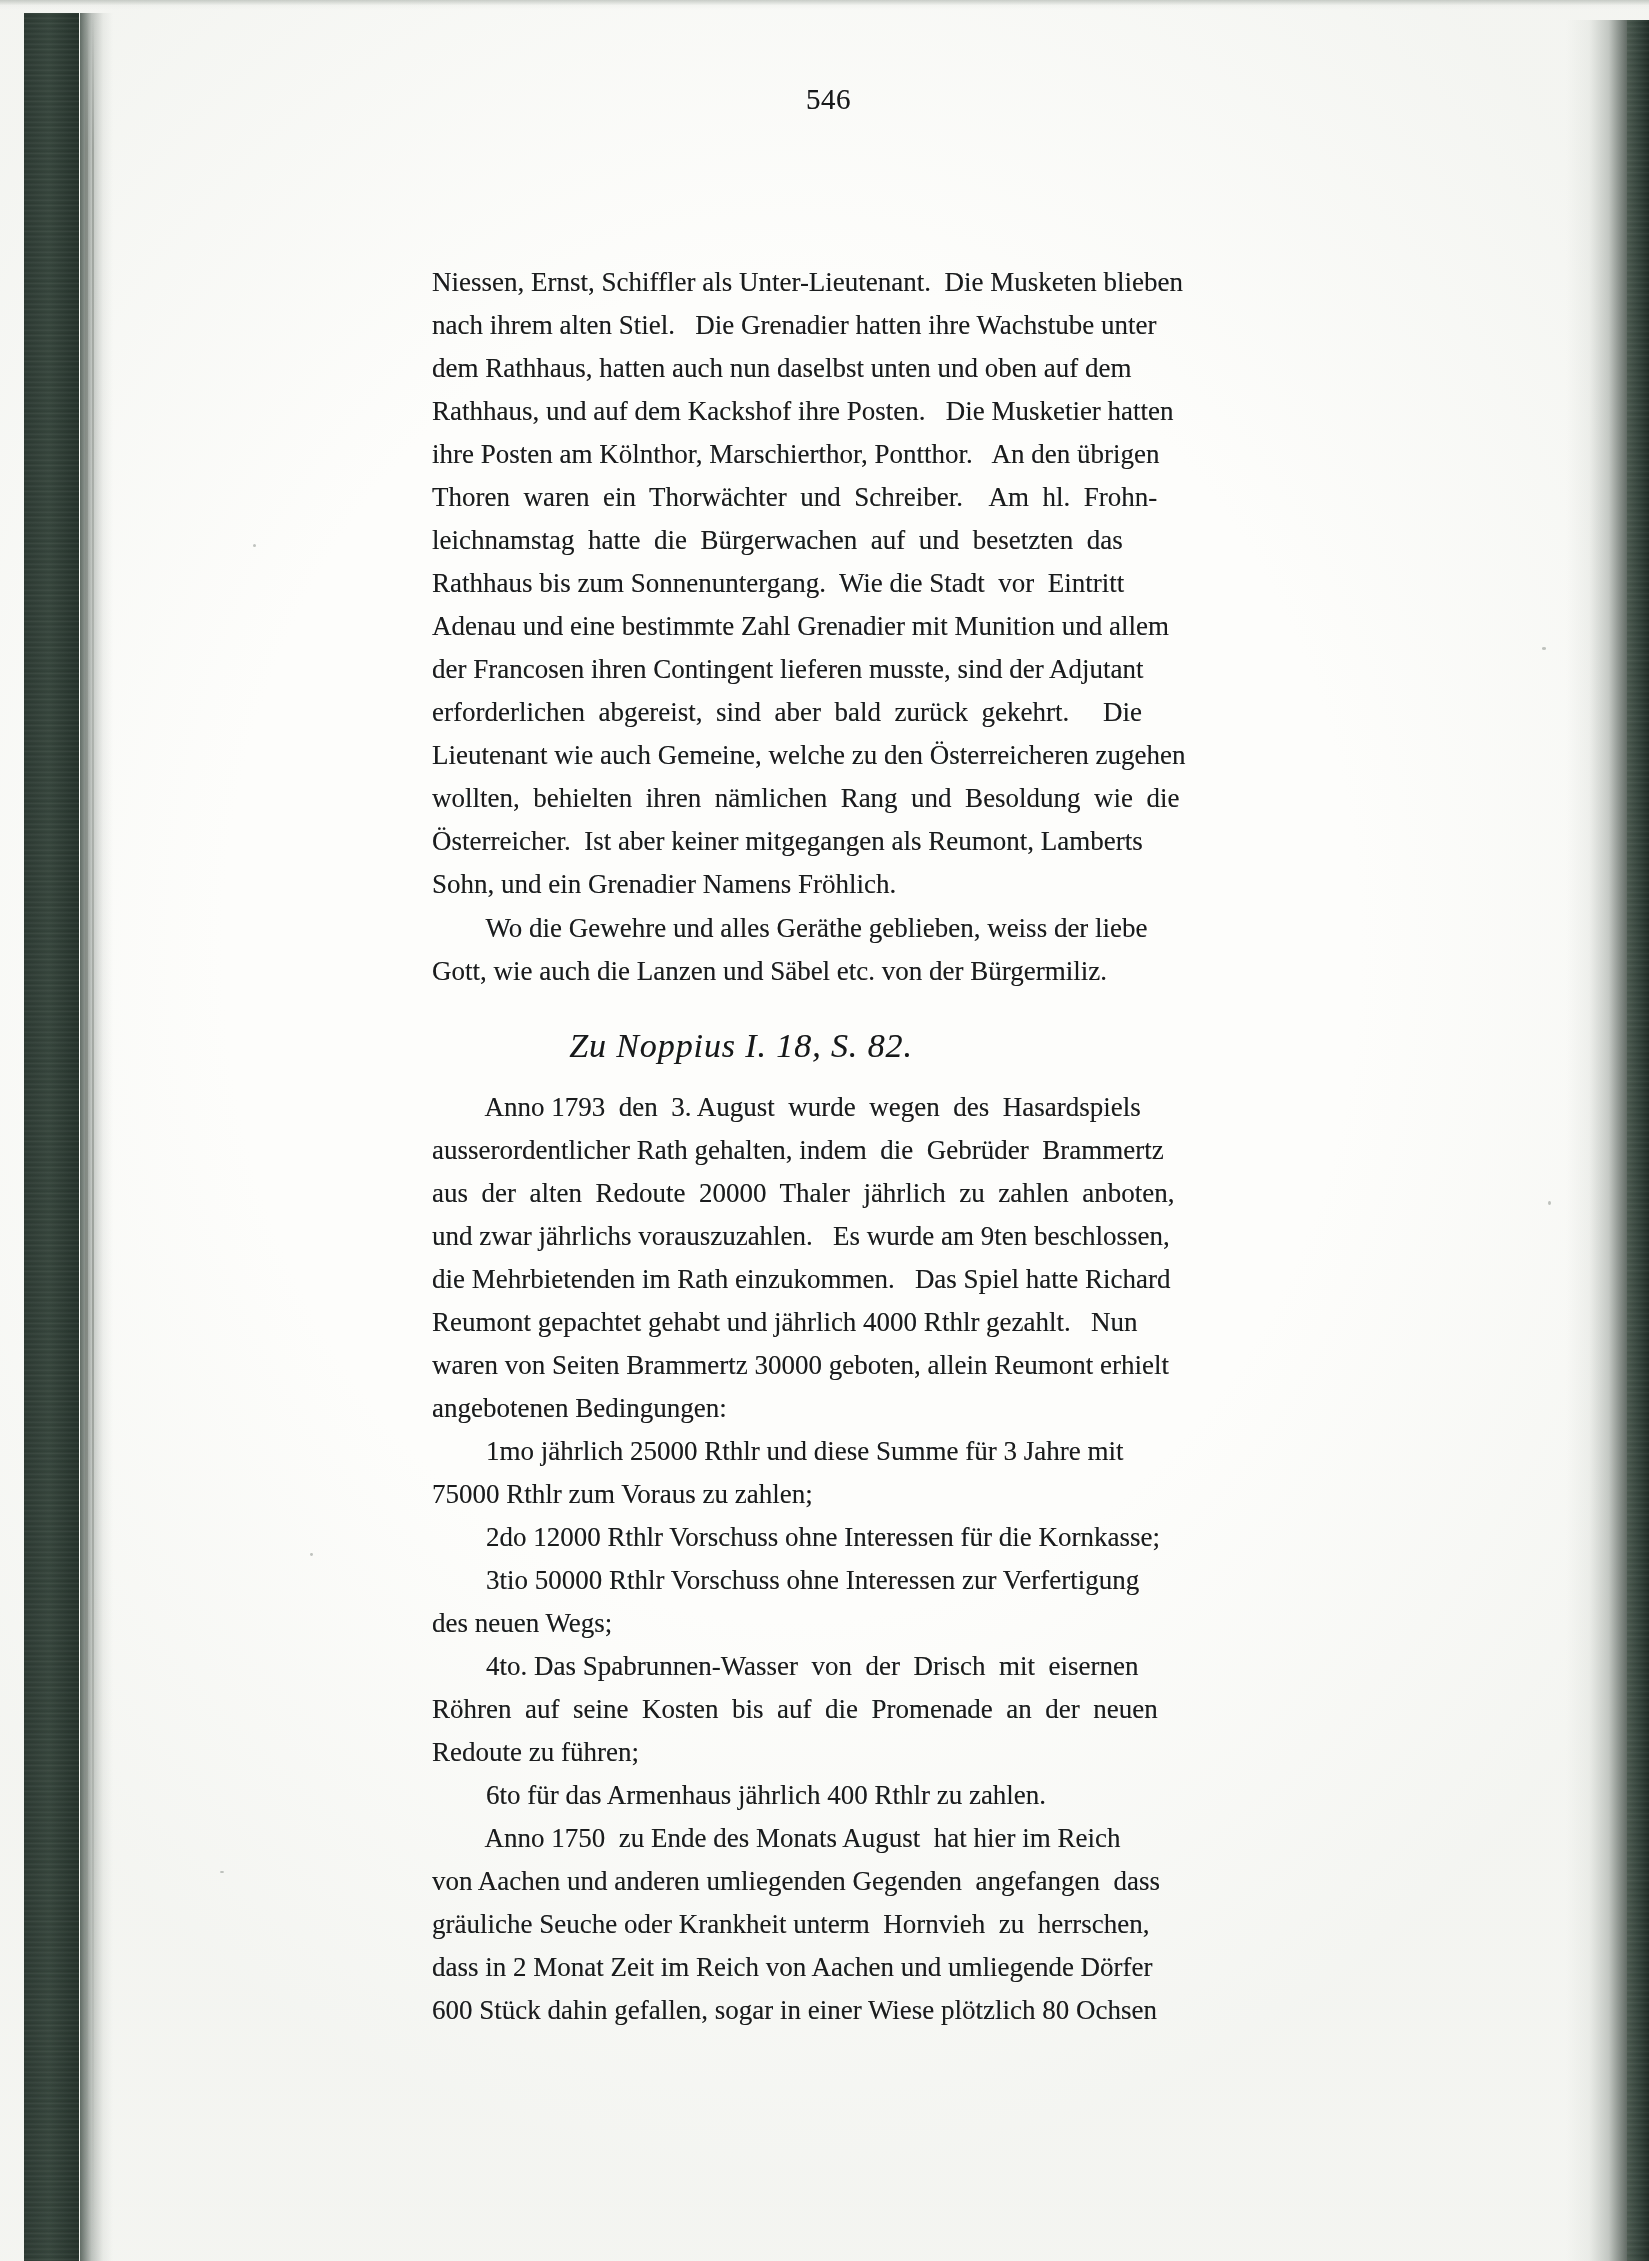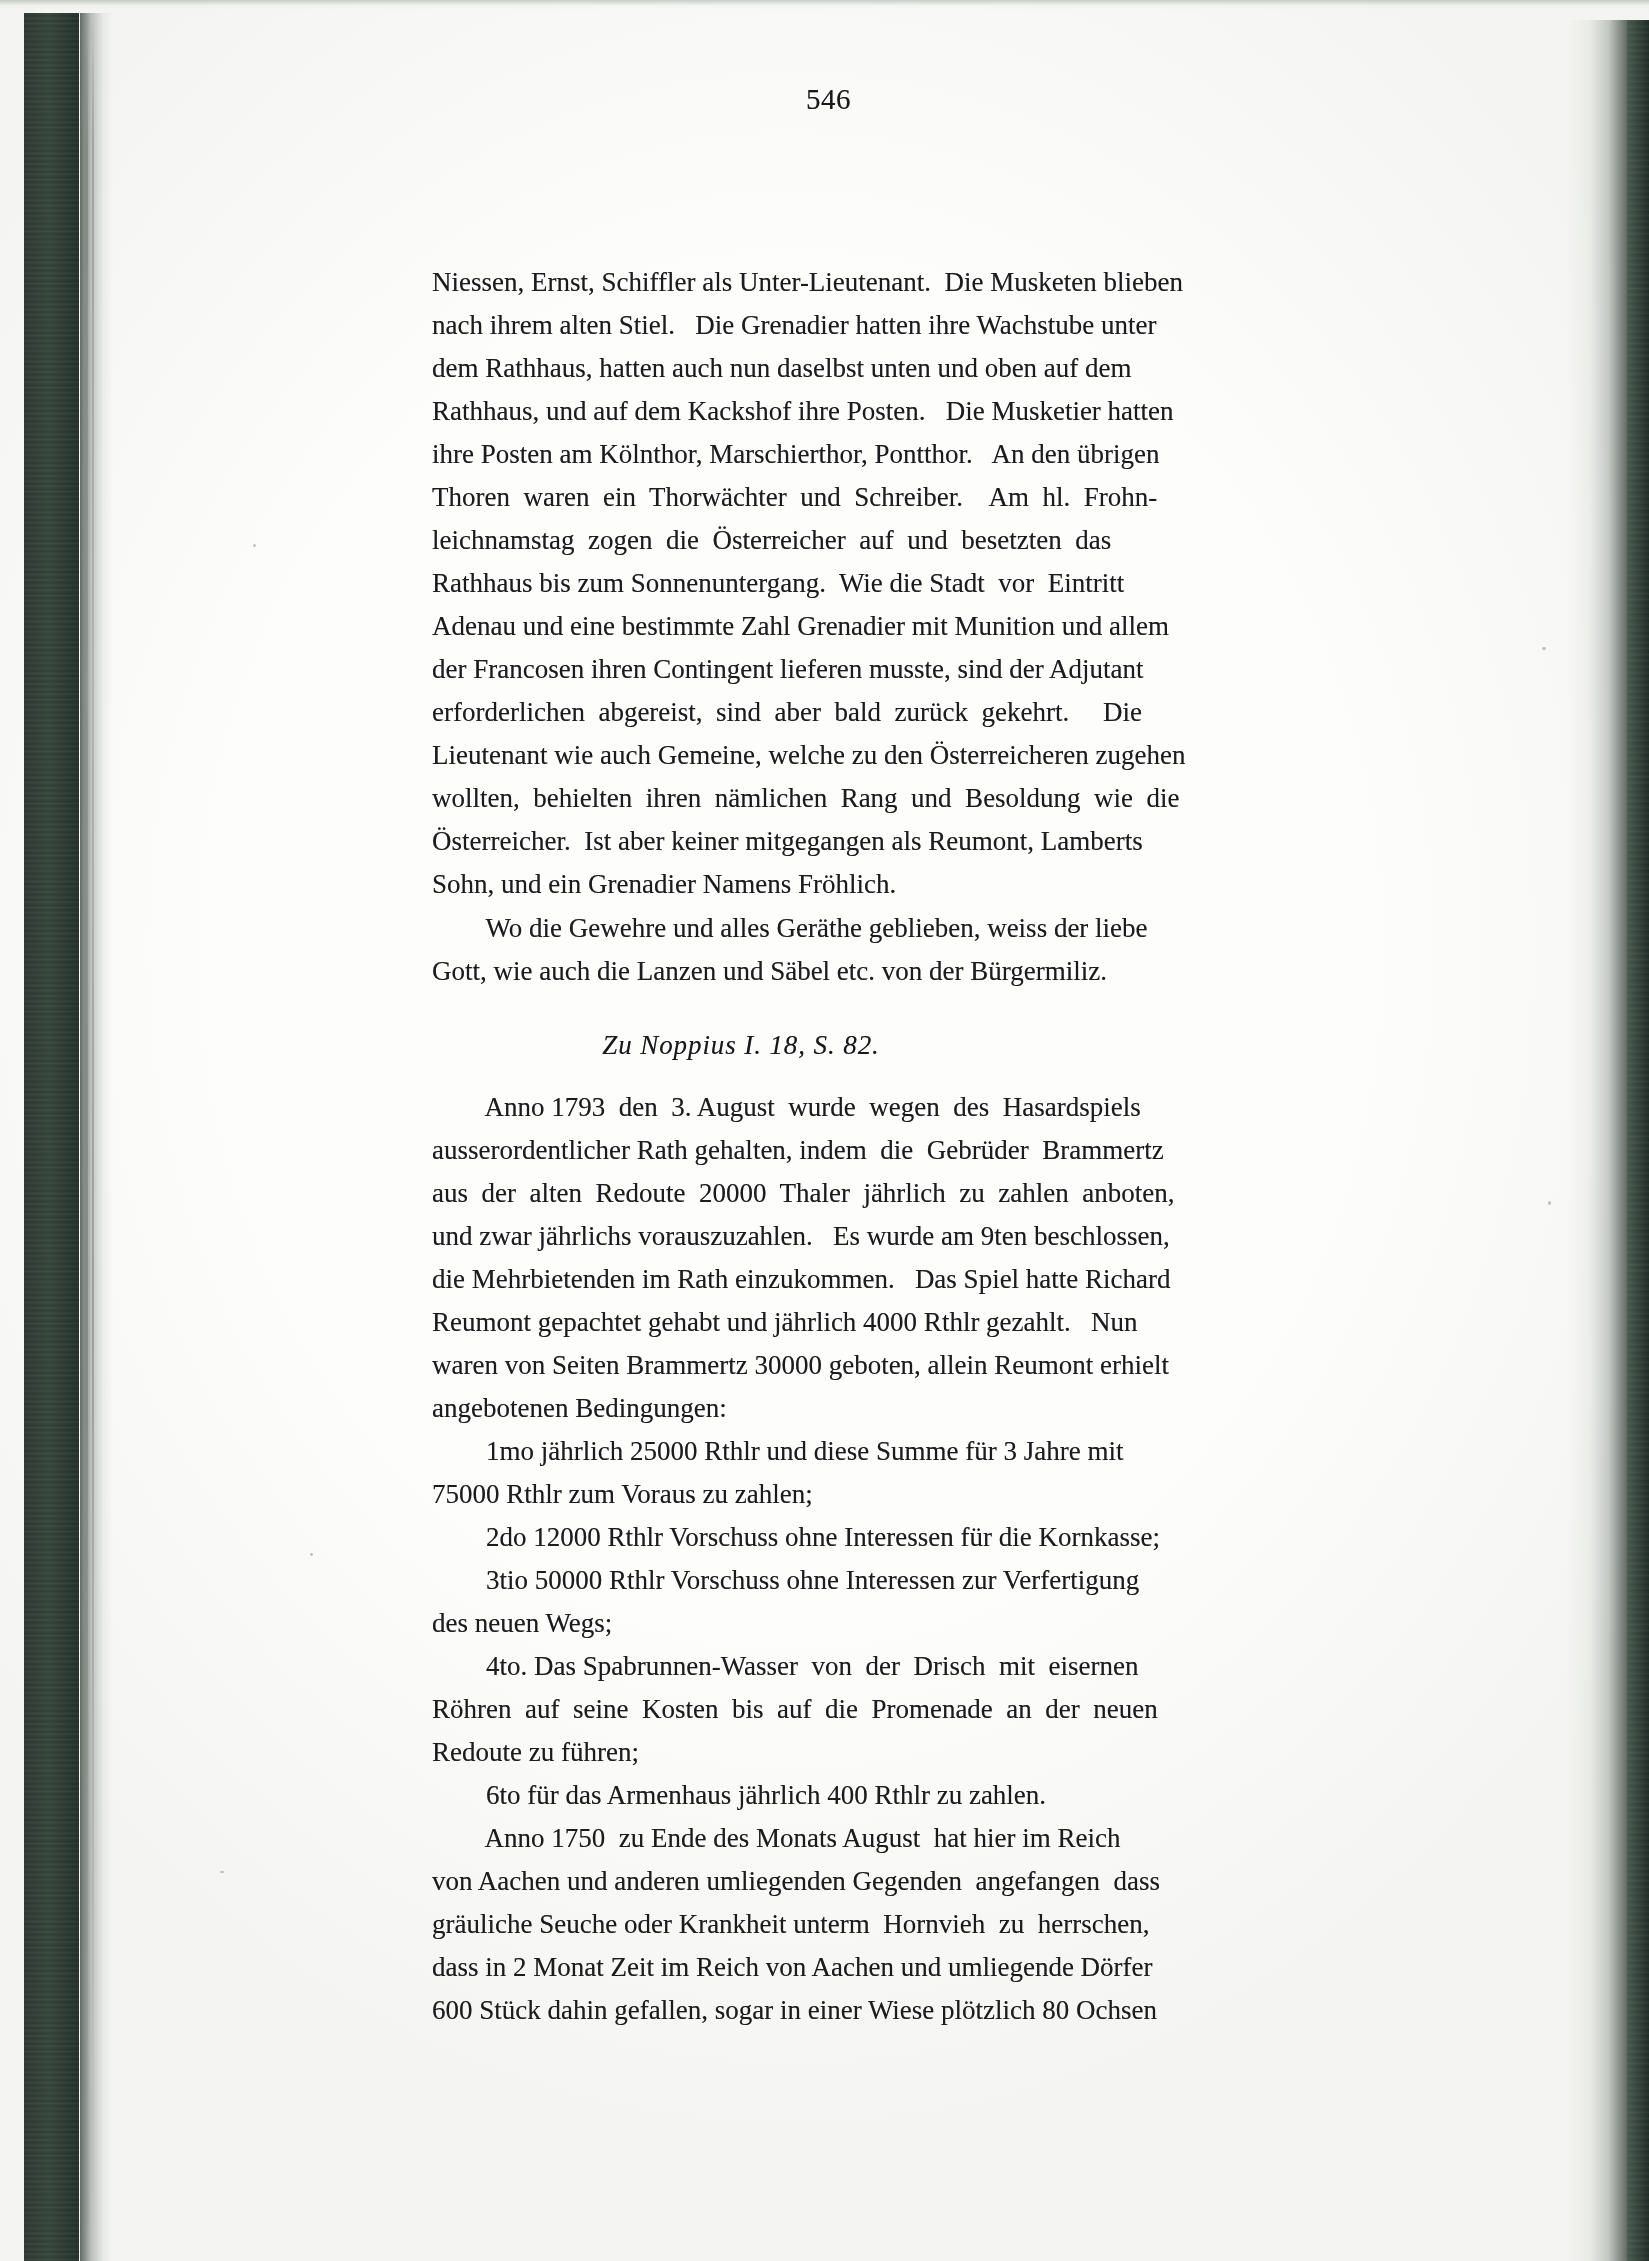--- a/index.html
+++ b/index.html
@@ -139,21 +139,21 @@
 
   .line {
     font-size: 27px;
     line-height: 43px;
     white-space: pre;
     color: #1a1c1d;
   }
 
   .heading {
     font-style: italic;
-    font-size: 27px;
+    font-size: 34px;
     line-height: 43px;
     text-align: center;
     letter-spacing: 0.9px;
     color: #17191a;
   }
 
   .gap-before-heading { height: 31px; }
   .gap-after-heading  { height: 19px; }
   .gap-para           { height: 0.9px; }
 
@@ -193,21 +193,21 @@
 
   <div class="textblock">
 
     <div>
       <div class="line">Niessen, Ernst, Schiffler als Unter-Lieutenant.  Die Musketen blieben</div>
       <div class="line">nach ihrem alten Stiel.   Die Grenadier hatten ihre Wachstube unter</div>
       <div class="line">dem Rathhaus, hatten auch nun daselbst unten und oben auf dem</div>
       <div class="line">Rathhaus, und auf dem Kackshof ihre Posten.   Die Musketier hatten</div>
       <div class="line">ihre Posten am Kölnthor, Marschierthor, Pontthor.   An den übrigen</div>
       <div class="line">Thoren  waren  ein  Thorwächter  und  Schreiber.    Am  hl.  Frohn-</div>
-      <div class="line">leichnamstag  zogen  die  Österreicher  auf  und  besetzten  das</div>
+      <div class="line">leichnamstag  hatte  die  Bürgerwachen  auf  und  besetzten  das</div>
       <div class="line">Rathhaus bis zum Sonnenuntergang.  Wie die Stadt  vor  Eintritt</div>
       <div class="line">Adenau und eine bestimmte Zahl Grenadier mit Munition und allem</div>
       <div class="line">der Francosen ihren Contingent lieferen musste, sind der Adjutant</div>
       <div class="line">erforderlichen  abgereist,  sind  aber  bald  zurück  gekehrt.     Die</div>
       <div class="line">Lieutenant wie auch Gemeine, welche zu den Österreicheren zugehen</div>
       <div class="line">wollten,  behielten  ihren  nämlichen  Rang  und  Besoldung  wie  die</div>
       <div class="line">Österreicher.  Ist aber keiner mitgegangen als Reumont, Lamberts</div>
       <div class="line">Sohn, und ein Grenadier Namens Fröhlich.</div>
     </div>
 

